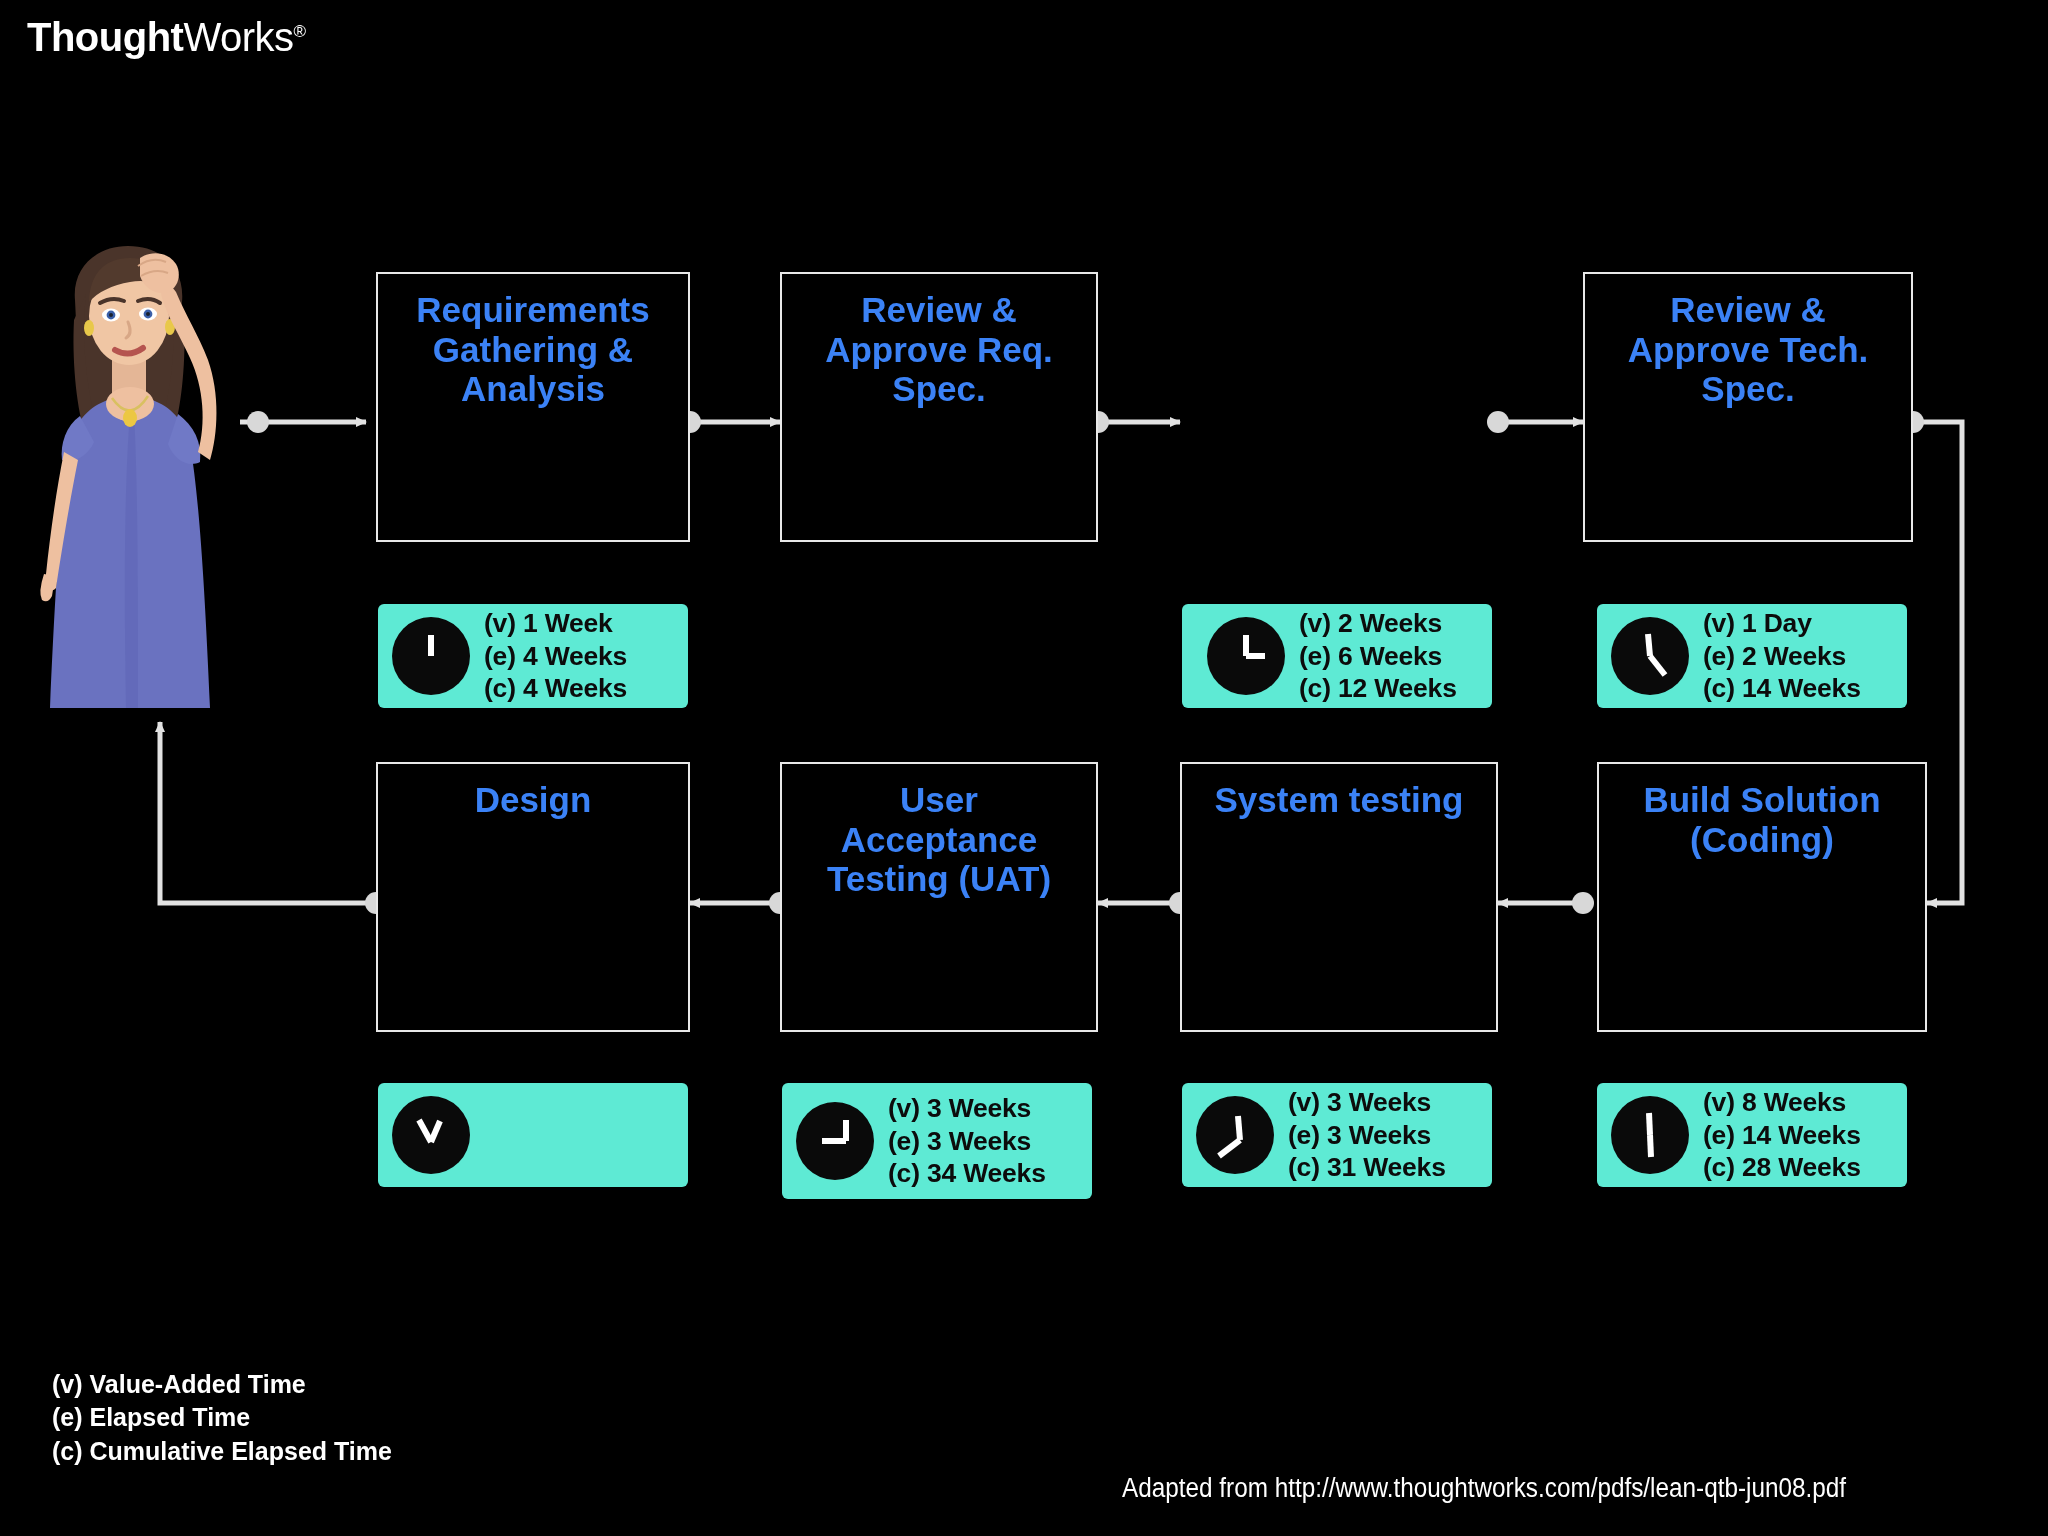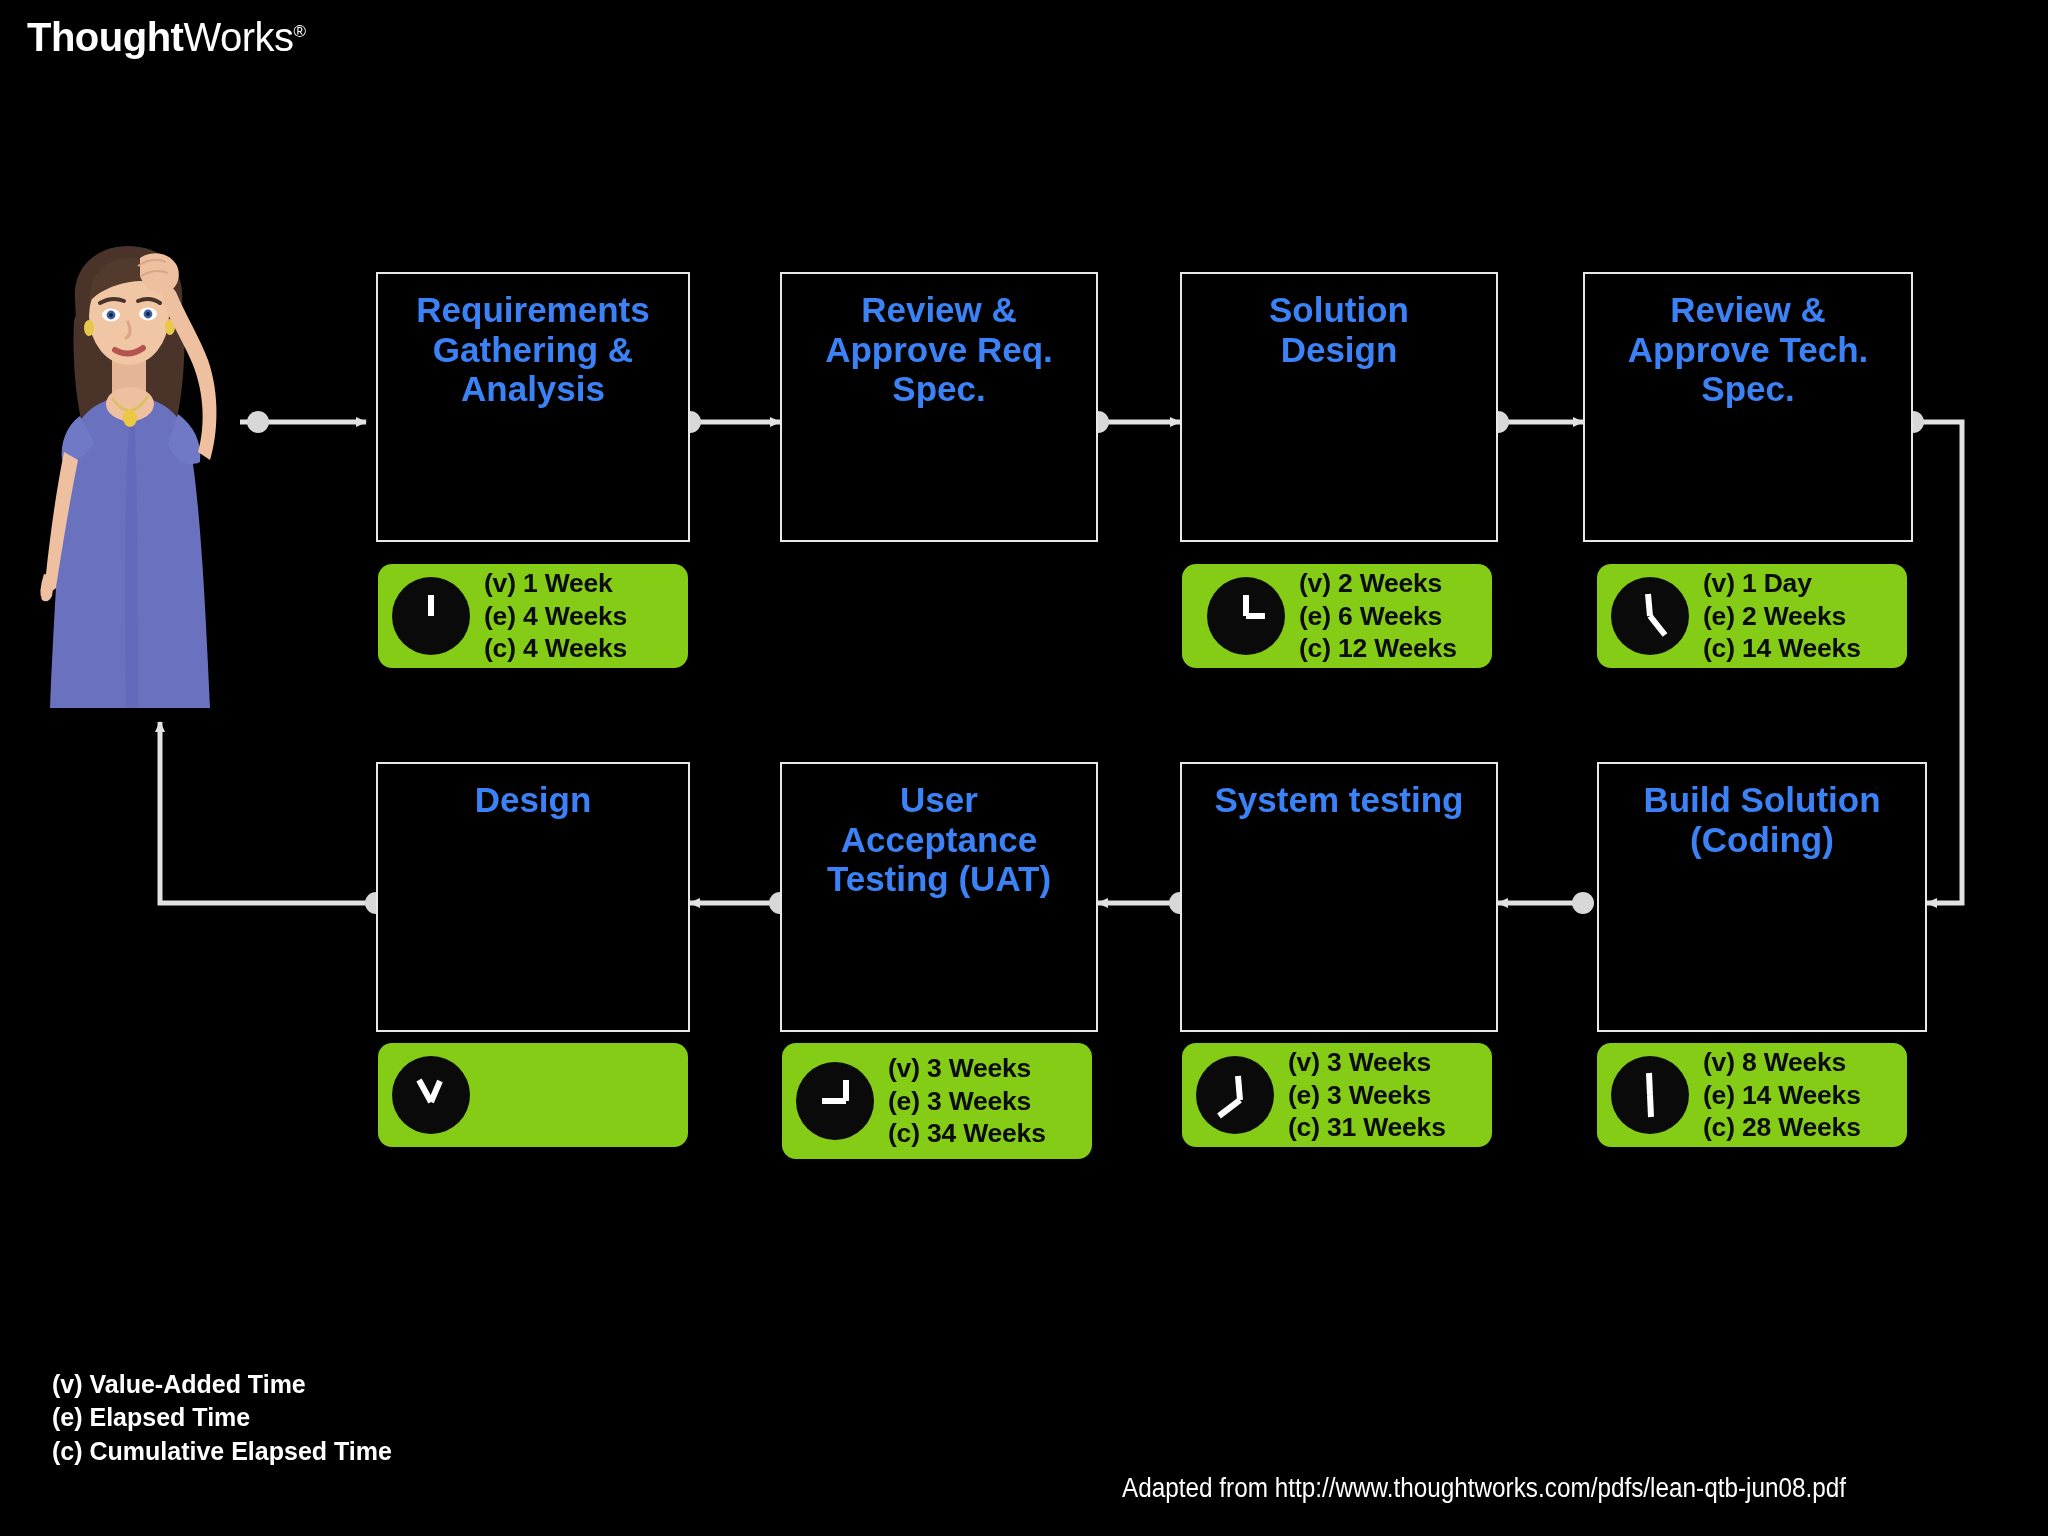--- a/index.html
+++ b/index.html
@@ -35,25 +35,26 @@
     font-size:35px;
     line-height:1.13;
     text-align:center;
     padding-top:16px;
     white-space:pre-line;
   }
 
   
   .badge {
     position:absolute;
-    background:#84cc16;
-    border-radius:14px;
+    background:#5eead4;
+    border-radius:6px;
     display:flex;
     align-items:center;
     padding:0 12px 0 14px;
+    margin-top:40px;
   }
   .clock {
     width:78px; height:78px;
     flex:0 0 78px;
     background:#0a0a0a;
     border-radius:50%;
     position:relative;
     margin-right:14px;
   }
   .clock svg { position:absolute; left:0; top:0; }
@@ -193,22 +194,20 @@
     <path d="M118,28 q14,-10 28,-4" stroke="#d8a786" stroke-width="2" fill="none"></path>
     <path d="M121,38 q14,-8 27,-3" stroke="#d8a786" stroke-width="2" fill="none"></path>
   </svg>
 
   <div class="pbox" style="left:376px;  top:272px; width:314px; height:270px;">Requirements
 Gathering &amp;
 Analysis</div>
   <div class="pbox" style="left:780px;  top:272px; width:318px; height:270px;">Review &amp;
 Approve Req.
 Spec.</div>
-  <div class="pbox" style="left:1180px; top:272px; width:318px; height:270px;">Solution
-Design</div>
   <div class="pbox" style="left:1583px; top:272px; width:330px; height:270px;">Review &amp;
 Approve Tech.
 Spec.</div>
 
   <div class="badge" style="left:378px; top:564px; width:310px; height:104px;">
     <div class="clock">
       <svg width="78" height="78" viewBox="0 0 78 78">
         <line x1="39" y1="39" x2="39" y2="18" stroke="#fff" stroke-width="6"></line>
       </svg>
     </div>

